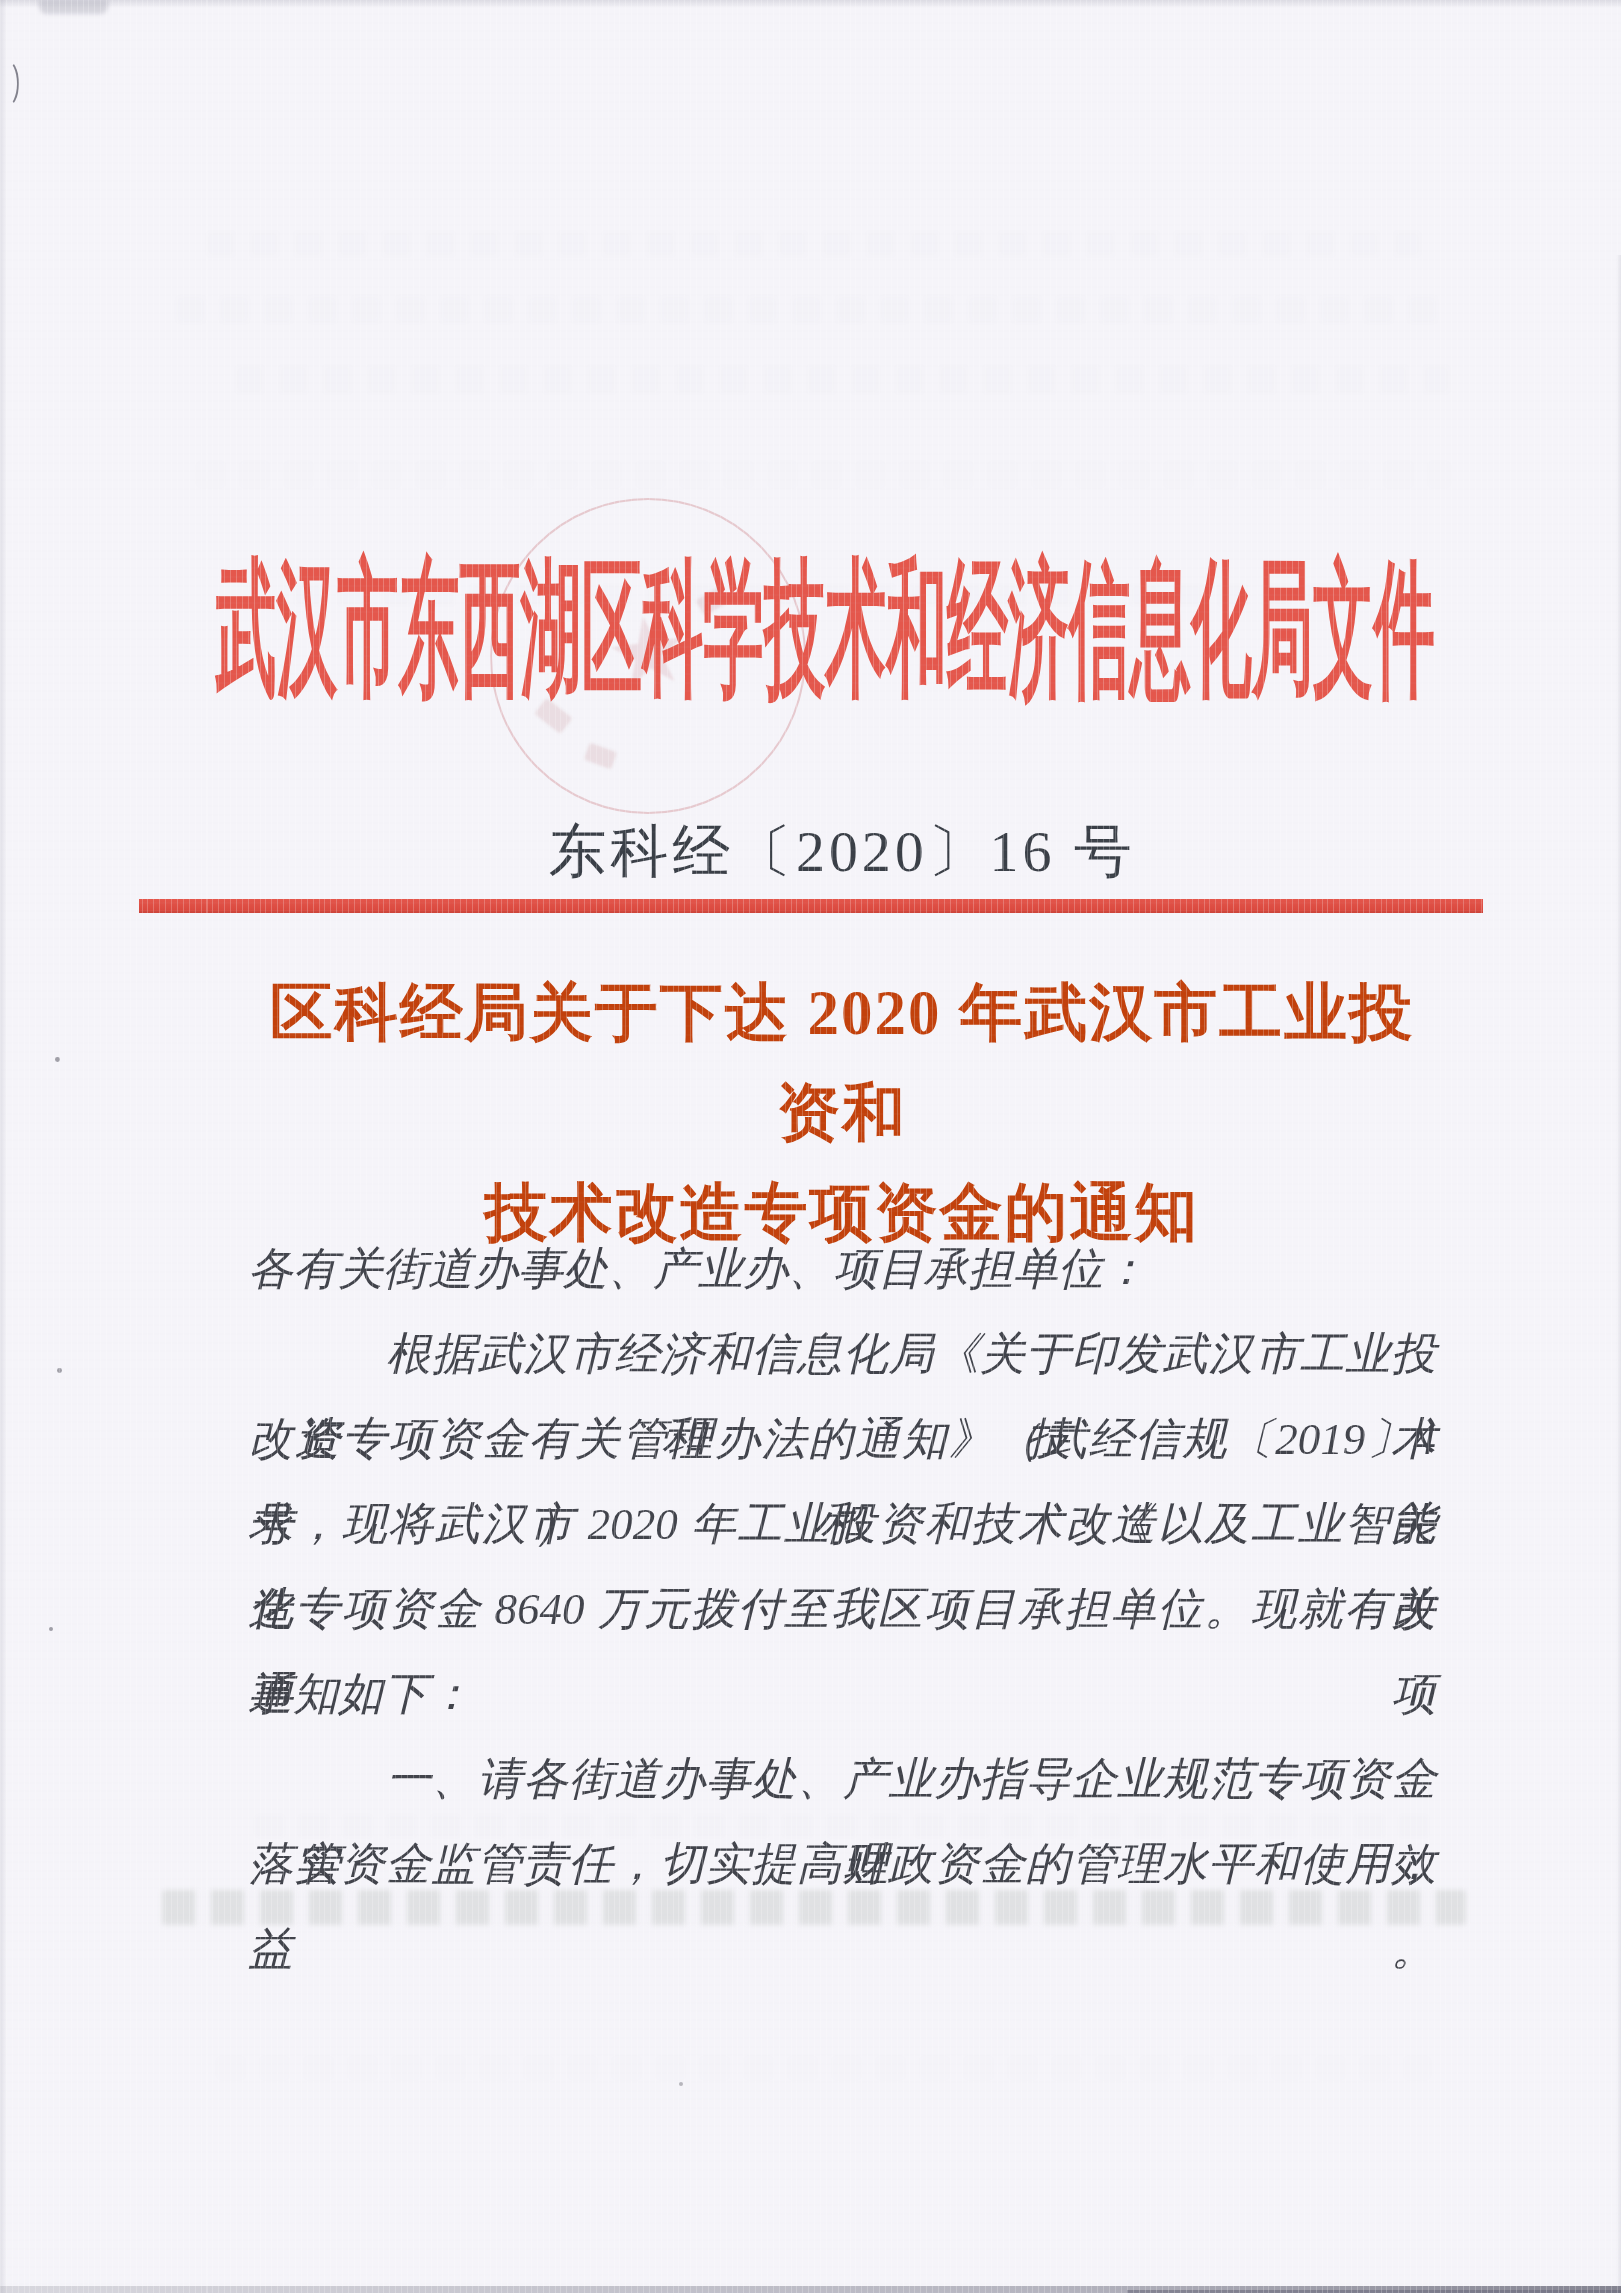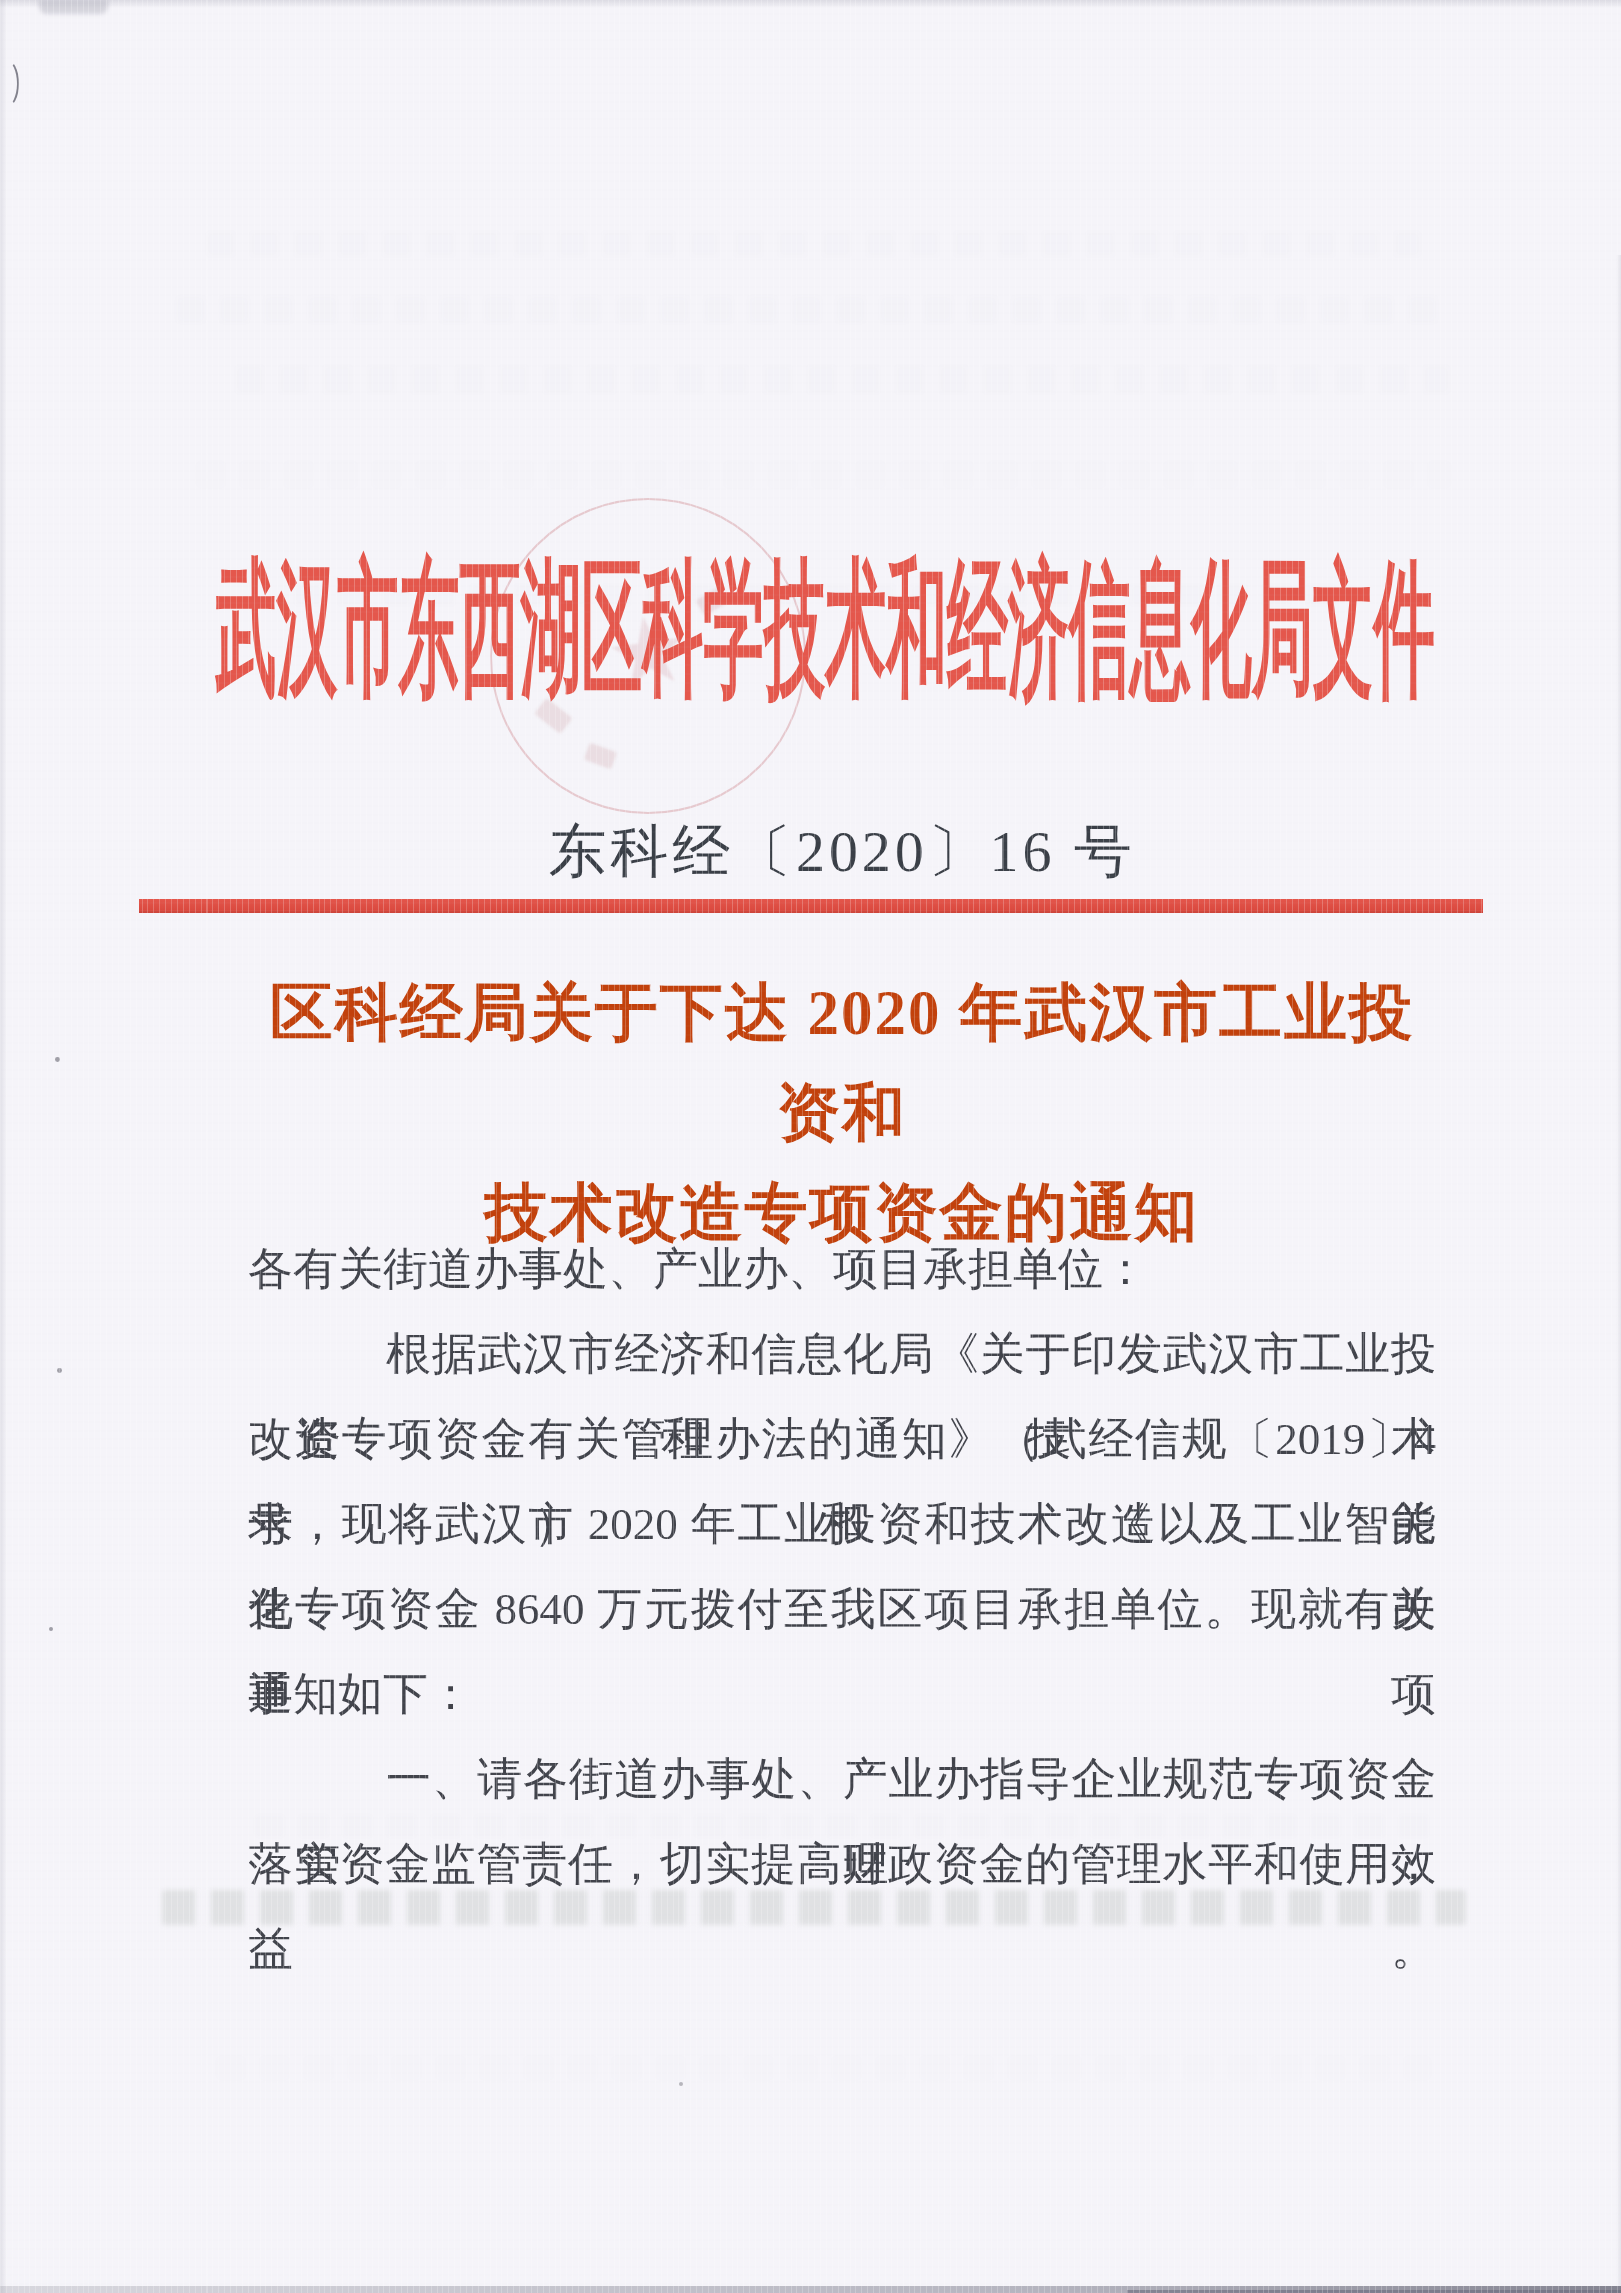--- a/index.html
+++ b/index.html
@@ -67,21 +67,21 @@
   }
 
   
   .doc-title{
     left:248px;top:963px;width:1188px;text-align:center;
     font-size:63px;line-height:100px;font-weight:700;color:#c2410c;letter-spacing:2px;
   }
 
   
   .body-block{left:248px;top:1227px;width:1188px;font-size:45px;color:#41434b;}
-  .bline{height:85px;line-height:85px;white-space:nowrap;}
+  .bline{height:85px;line-height:85px;white-space:nowrap;font-style:italic;}
   .bline.justify{white-space:normal;text-align:justify;text-align-last:justify;}
   .bline.indent{text-indent:90px;margin-left:48px;}
 </style>
 </head>
 <body>
 
 <div class="page">
 
   <div class="abs edge-top"></div>
   <div class="abs edge-left"></div>

